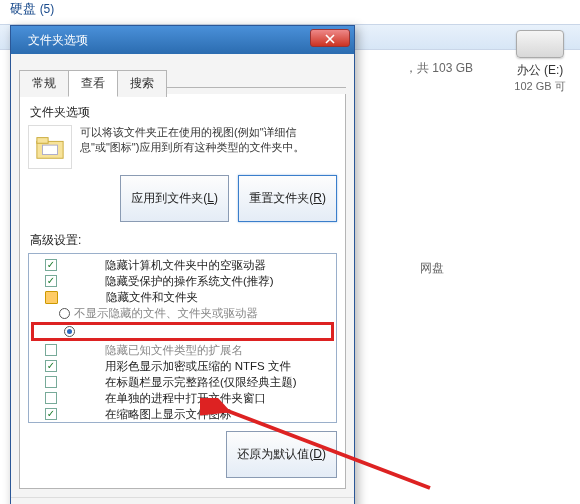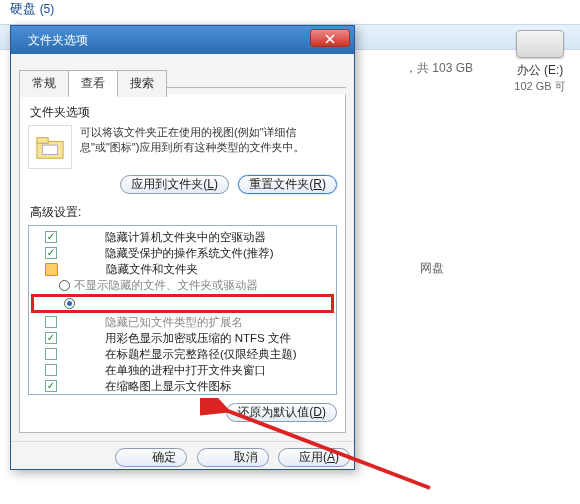--- a/index.html
+++ b/index.html
@@ -25,21 +25,21 @@
   .tab { padding:4px 12px; background:#f4f4f4; border:1px solid #b5b5b5; border-bottom:none; margin-right:-1px; font-size:12px; color:#333; cursor:pointer; position:relative; top:10px; }
   .tab.active { background:#fff; border-bottom:1px solid #fff; z-index:1; }
   .tab-panel { background:#fff; border:1px solid #b5b5b5; border-top:none; padding:8px; }
 
   .group-label { font-size:12px; margin:2px 0 4px 2px; }
   .view-row { display:flex; gap:8px; }
   .folder-icon-box { width:44px; height:44px; border:1px solid #ddd; background:#fff; display:flex; align-items:center; justify-content:center; flex:0 0 44px; }
   .folder-icon-box svg { width:30px; height:30px; }
   .view-desc { font-size:11px; line-height:15px; color:#333; flex:1; }
   .btn-row { margin-top:6px; text-align:right; }
-  .btn { display:inline-block; padding:0 10px; font-size:12px; border:1px solid #8a9bb3; background:linear-gradient(#fdfdfd,#e4ecf6); border-radius:11px; cursor:pointer; min-width:80px; text-align:right; }
+  .btn { display:inline-block; padding:14px 10px; font-size:12px; border:1px solid #8a9bb3; background:linear-gradient(#fdfdfd,#e4ecf6); border-radius:0; cursor:pointer; min-width:80px; text-align:left; }
   .btn.blue-border { border:1px solid #3a7ecb; box-shadow:0 0 2px rgba(58,126,203,.5); }
   .btn + .btn { margin-left:6px; }
 
   .adv-label { font-size:12px; margin:10px 0 4px 2px; }
   .tree-box { border:1px solid #9aafca; background:#fff; height:170px; overflow:auto; padding:3px 2px; position:relative; }
   .tree-item { display:flex; align-items:center; gap:4px; font-size:11.5px; line-height:16px; padding:0 2px; white-space:nowrap; }
   .lvl1 { padding-left:14px;gap:48px; }
   .lvl2 { padding-left:28px; }
   .chk { width:12px; height:12px; flex:0 0 12px; border:1px solid #7a9; background:#fff; display:inline-flex; align-items:center; justify-content:center; font-size:10px; color:#1a7a2a; line-height:10px; }
   .chk.checked::after { content:"✓"; }

